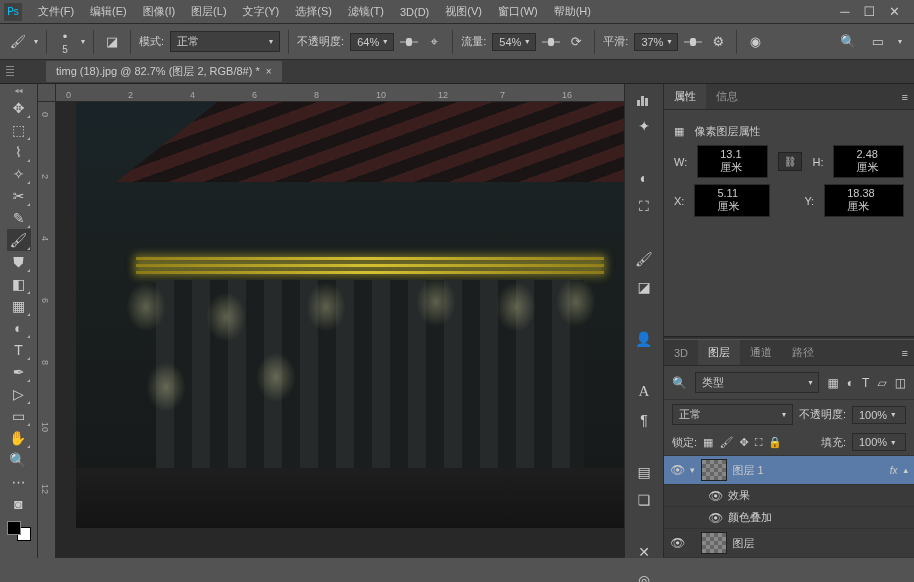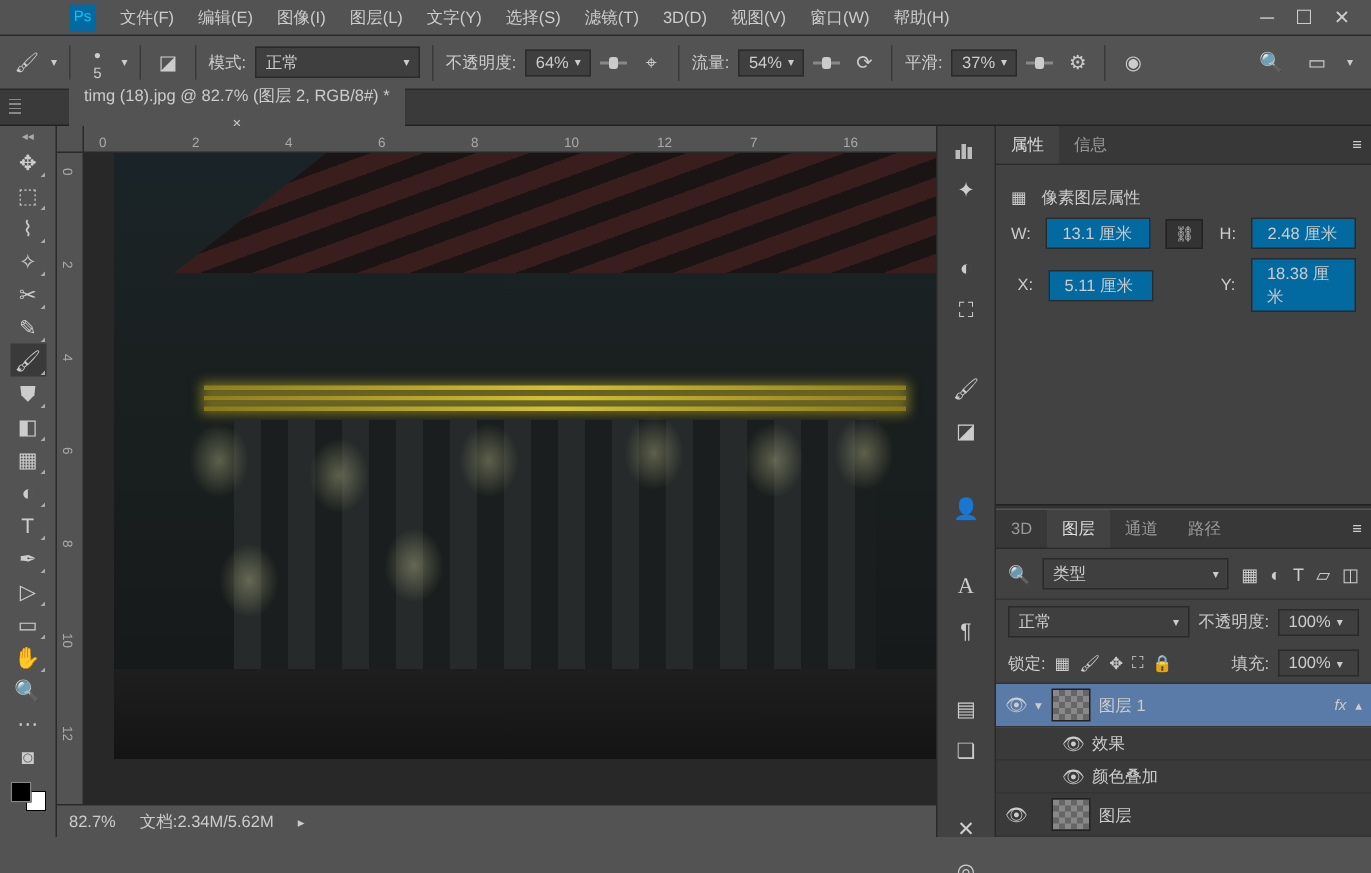--- a/index.html
+++ b/index.html
@@ -1,34 +1,34 @@
 <!DOCTYPE html>
 <html><head>
 <meta charset="utf-8">
 <style>
 * { margin:0; padding:0; box-sizing:border-box; font-family:"Microsoft YaHei",sans-serif; font-size:11px; color:#ccc; user-select:none; }
 body { background:#535353; width:914px; height:582px; overflow:hidden; position:relative; }
 .menubar { height:24px; background:#535353; display:flex; align-items:center; padding:0 4px; border-bottom:1px solid #2a2a2a; }
-.ps-logo { width:18px; height:18px; background:#0369a1; color:#00c8ff; font-weight:normal; display:flex; align-items:center; justify-content:center; font-size:10px; margin-right:8px;margin-left:42px; }
+.ps-logo { width:18px; height:18px; background:#404040; color:#00c8ff; font-weight:normal; display:flex; align-items:center; justify-content:center; font-size:10px; margin-right:8px; }
 .menu-item { padding:0 8px; cursor:default; }
 .win-controls { margin-left:auto; display:flex; gap:14px; padding-right:10px; }
 .win-controls span { font-size:13px; cursor:default; }
 .optbar { height:36px; background:#535353; display:flex; align-items:center; padding:0 8px; border-bottom:1px solid #2a2a2a; gap:6px; }
 .optbar .sep { width:1px; height:24px; background:#3a3a3a; margin:0 2px; }
 .tool-ico { width:20px; height:20px; display:flex; align-items:center; justify-content:center; font-size:13px; }
 .brush-size { font-size:10px; color:#ccc; padding:0 4px; text-align:center; }
 .dd { background:#3f3f3f; border:1px solid #2a2a2a; padding:2px 6px; display:flex; align-items:center; gap:4px; }
 .dd .arr { font-size:8px; }
 .slider-ico { width:18px; height:10px; position:relative; }
 .slider-ico::before { content:""; position:absolute; top:4px; left:0; right:0; height:2px; background:#888; }
 .slider-ico::after { content:""; position:absolute; top:1px; left:6px; width:6px; height:8px; background:#ccc; border-radius:2px; }
 .optbar-right { margin-left:auto; display:flex; gap:10px; align-items:center; padding-right:4px; }
 .tabbar { height:24px; background:#3a3a3a; display:flex; align-items:center; padding-left:46px; border-bottom:1px solid #222; }
 .tabbar .drag { position:absolute; left:6px; width:8px; height:12px; background:repeating-linear-gradient(#888 0 1px,transparent 1px 3px); }
-.doctab { background:#535353; padding:3px 10px; display:flex; align-items:center; gap:6px; font-size:11px;flex-direction:column; }
+.doctab { background:#535353; padding:3px 10px; display:flex; align-items:center; gap:6px; font-size:11px; }
 .doctab .x { font-size:10px; }
 .main { display:flex; height:474px; }
 .toolbox { width:38px; background:#535353; border-right:1px solid #2a2a2a; display:flex; flex-direction:column; align-items:center; padding-top:2px; gap:0; position:relative; }
 .toolbox .collapse { font-size:8px; color:#aaa; margin-bottom:2px; }
 .tbtn { width:24px; height:22px; display:flex; align-items:center; justify-content:center; font-size:14px; position:relative; }
 .tbtn.sel { background:#3a3a3a; }
 .tbtn .sub { position:absolute; right:1px; bottom:1px; width:0; height:0; border-left:3px solid transparent; border-bottom:3px solid #aaa; }
 .swatch { width:28px; height:24px; position:relative; margin-top:4px; }
 .swatch .bg { position:absolute; right:2px; bottom:2px; width:14px; height:14px; background:#fff; border:1px solid #000; }
 .swatch .fg { position:absolute; left:2px; top:2px; width:14px; height:14px; background:#000; border:1px solid #888; }
@@ -51,21 +51,21 @@
 .dock .d { width:22px; height:22px; display:flex; align-items:center; justify-content:center; font-size:14px; }
 .dock .gap { flex:0 0 12px; }
 .panels { width:250px; background:#424242; display:flex; flex-direction:column; }
 .panel-tabs { height:26px; background:#383838; display:flex; align-items:center; border-bottom:1px solid #2a2a2a; position:relative; }
 .ptab { padding:5px 10px; color:#999; }
 .ptab.active { background:#424242; color:#ddd; }
 .pmenu { position:absolute; right:6px; font-size:11px; }
 .panel-body { padding:8px 10px; background:#424242; }
 .prop-row { display:flex; align-items:center; gap:10px; margin:6px 0; }
 .prop-row .lbl { width:16px; text-align:right; }
-.prop-val { background:#0369a1; border:1px solid #2a2a2a; padding:2px 10px; min-width:70px; }
+.prop-val { background:#000000; border:1px solid #2a2a2a; padding:2px 22px; min-width:70px; }
 .link-ico { background:#333; border:1px solid #222; padding:3px 5px; font-size:10px; }
 .divider { height:4px; background:#333; border-top:1px solid #222; border-bottom:1px solid #555; cursor:row-resize; }
 .layer-opts { padding:4px 8px; display:flex; align-items:center; gap:6px; flex-wrap:wrap; }
 .layer-opts .dd { flex:1; }
 .lock-row { padding:4px 8px; display:flex; align-items:center; gap:6px; border-bottom:1px solid #333; }
 .lyr-list { background:#3a3a3a; max-height:110px; overflow:hidden; }
 .lyr { display:flex; align-items:center; padding:3px 6px; gap:6px; border-bottom:1px solid #333; }
 .lyr.sel { background:#5a7aa8; color:#fff; }
 .lyr .eye { width:14px; font-size:12px; }
 .lyr .thumb { width:26px; height:22px; background:repeating-conic-gradient(#666 0 25%,#888 0 50%) 0 0/8px 8px; border:1px solid #222; }
@@ -219,25 +219,20 @@
           <div class="glow" style="top:180px;left:230px"></div>
           <div class="glow" style="top:175px;left:340px"></div>
           <div class="glow" style="top:180px;left:420px"></div>
           <div class="glow" style="top:175px;left:480px"></div>
           <div class="glow" style="top:260px;left:70px"></div>
           <div class="glow" style="top:250px;left:180px"></div>
         </div>
         <div class="ground"></div>
       </div>
     </div>
-    <div class="statusbar">
-      <span>82.7%</span>
-      <span>文档:2.34M/5.62M</span>
-      <span style="font-size:9px">▸</span>
-    </div>
   </div>
 
   <div class="dock">
     <div class="d">
         <span class="hist-ico">
           <span style="left:0;height:6px"></span>
           <span style="left:4px;height:10px"></span>
           <span style="left:8px;height:8px"></span>
         </span>
       </div>

